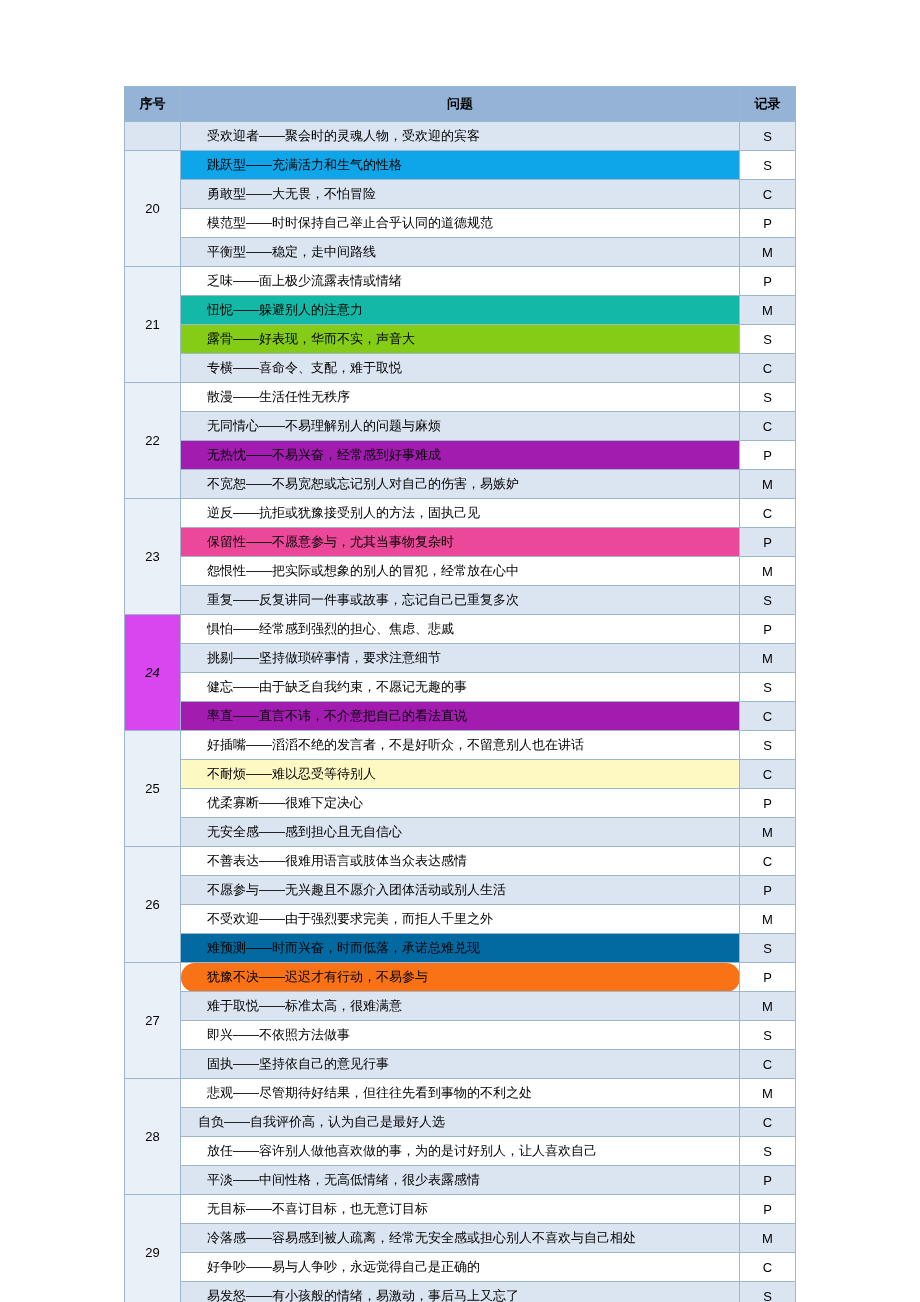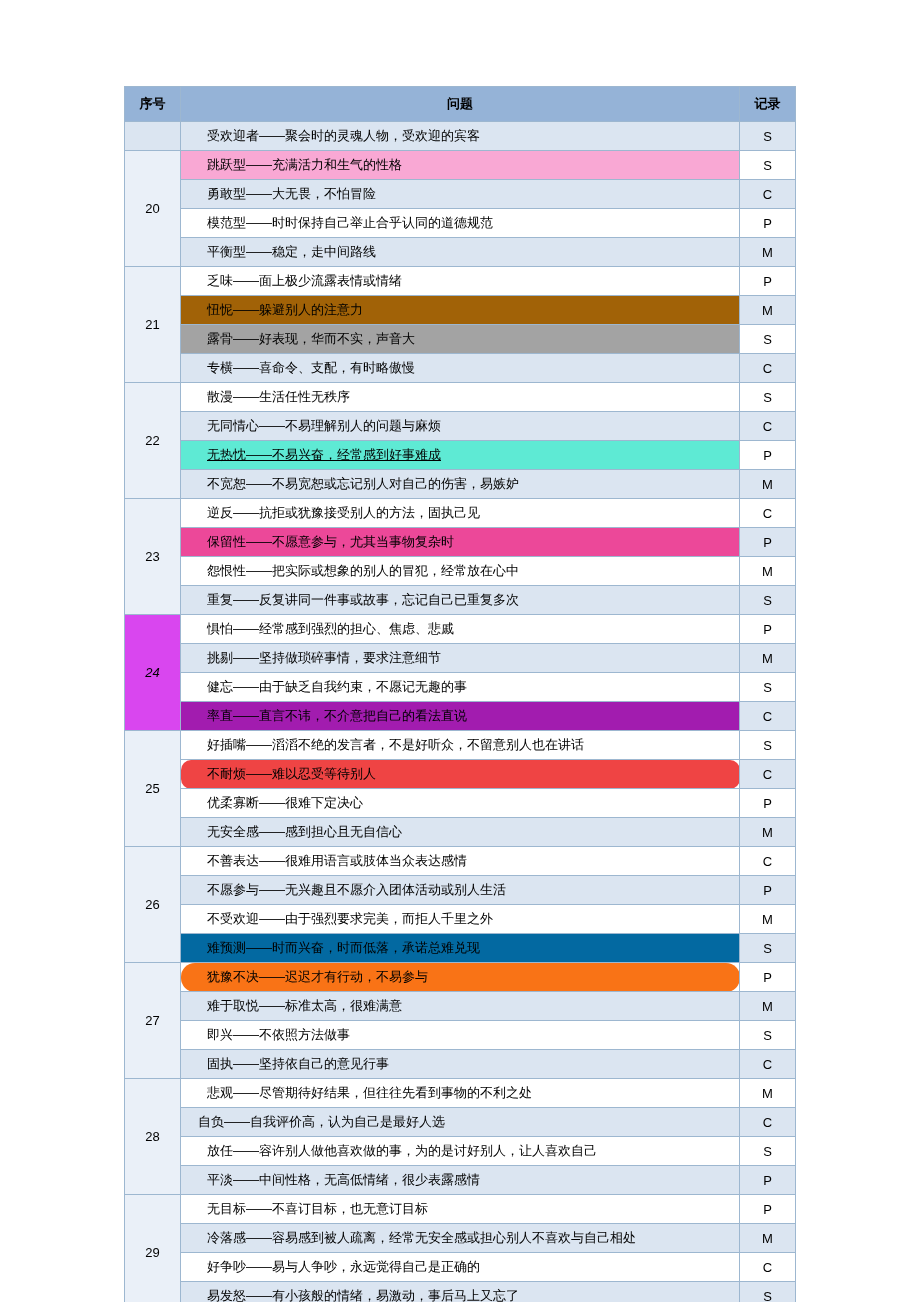--- a/index.html
+++ b/index.html
@@ -59,63 +59,63 @@
     </tr>
   </thead>
   <tbody id="tbody">
       <tr>
         <td class="seq-cell" rowspan="1" style="background: rgb(219, 229, 241);"></td>
         <td class="col-q" style="background: rgb(219, 229, 241);">受欢迎者——聚会时的灵魂人物，受欢迎的宾客</td>
         <td class="col-rec" style="background: rgb(219, 229, 241);">S</td>
       </tr>
       <tr>
         <td class="seq-cell" rowspan="4" style="background: rgb(234, 240, 248);">20</td>
-        <td class="col-q" style="background: #f9a8d4;">跳跃型——充满活力和生气的性格</td>
+        <td class="col-q" style="background: #0ea5e9;">跳跃型——充满活力和生气的性格</td>
         <td class="col-rec" style="background: rgb(255, 255, 255);">S</td>
       </tr>
       <tr>
         <td class="col-q" style="background: rgb(219, 229, 241);">勇敢型——大无畏，不怕冒险</td>
         <td class="col-rec" style="background: rgb(219, 229, 241);">C</td>
       </tr>
       <tr>
         <td class="col-q" style="background: rgb(255, 255, 255); border-radius: 9px;">模范型——时时保持自己举止合乎认同的道德规范</td>
         <td class="col-rec" style="background: rgb(255, 255, 255);">P</td>
       </tr>
       <tr>
         <td class="col-q" style="background: rgb(219, 229, 241);">平衡型——稳定，走中间路线</td>
         <td class="col-rec" style="background: rgb(219, 229, 241);">M</td>
       </tr>
       <tr>
         <td class="seq-cell" rowspan="4" style="background: rgb(234, 240, 248);">21</td>
         <td class="col-q" style="background: rgb(255, 255, 255);">乏味——面上极少流露表情或情绪</td>
         <td class="col-rec" style="background: rgb(255, 255, 255);">P</td>
       </tr>
       <tr>
-        <td class="col-q" style="background: #a16207;">忸怩——躲避别人的注意力</td>
-        <td class="col-rec" style="background: rgb(219, 229, 241);">M</td>
-      </tr>
-      <tr>
-        <td class="col-q" style="background: #a3a3a3;">露骨——好表现，华而不实，声音大</td>
-        <td class="col-rec" style="background: rgb(255, 255, 255);">S</td>
-      </tr>
-      <tr>
-        <td class="col-q" style="background: rgb(219, 229, 241);">专横——喜命令、支配，有时略傲慢</td>
+        <td class="col-q" style="background: #14b8a6;">忸怩——躲避别人的注意力</td>
+        <td class="col-rec" style="background: rgb(219, 229, 241);">M</td>
+      </tr>
+      <tr>
+        <td class="col-q" style="background: #84cc16;">露骨——好表现，华而不实，声音大</td>
+        <td class="col-rec" style="background: rgb(255, 255, 255);">S</td>
+      </tr>
+      <tr>
+        <td class="col-q" style="background: rgb(219, 229, 241);">专横——喜命令、支配，难于取悦</td>
         <td class="col-rec" style="background: rgb(219, 229, 241);">C</td>
       </tr>
       <tr>
         <td class="seq-cell" rowspan="4" style="background: rgb(234, 240, 248);">22</td>
         <td class="col-q" style="background: rgb(255, 255, 255);">散漫——生活任性无秩序</td>
         <td class="col-rec" style="background: rgb(255, 255, 255);">S</td>
       </tr>
       <tr>
         <td class="col-q" style="background: rgb(219, 229, 241);">无同情心——不易理解别人的问题与麻烦</td>
         <td class="col-rec" style="background: rgb(219, 229, 241);">C</td>
       </tr>
       <tr>
-        <td class="col-q" style="background: #5eead4; text-decoration: underline;">无热忱——不易兴奋，经常感到好事难成</td>
+        <td class="col-q" style="background: #a21caf;">无热忱——不易兴奋，经常感到好事难成</td>
         <td class="col-rec" style="background: rgb(255, 255, 255);">P</td>
       </tr>
       <tr>
         <td class="col-q" style="background: rgb(219, 229, 241);">不宽恕——不易宽恕或忘记别人对自己的伤害，易嫉妒</td>
         <td class="col-rec" style="background: rgb(219, 229, 241);">M</td>
       </tr>
       <tr>
         <td class="seq-cell" rowspan="4" style="background: rgb(234, 240, 248);">23</td>
         <td class="col-q" style="background: rgb(255, 255, 255);">逆反——抗拒或犹豫接受别人的方法，固执己见</td>
         <td class="col-rec" style="background: rgb(255, 255, 255);">C</td>
@@ -148,21 +148,21 @@
       <tr>
         <td class="col-q" style="background: #a21caf;">率直——直言不讳，不介意把自己的看法直说</td>
         <td class="col-rec" style="background: rgb(219, 229, 241);">C</td>
       </tr>
       <tr>
         <td class="seq-cell" rowspan="4" style="background: rgb(234, 240, 248);">25</td>
         <td class="col-q" style="background: rgb(255, 255, 255);">好插嘴——滔滔不绝的发言者，不是好听众，不留意别人也在讲话</td>
         <td class="col-rec" style="background: rgb(255, 255, 255);">S</td>
       </tr>
       <tr>
-        <td class="col-q" style="background: #ef4444; border-radius: 10px;">不耐烦——难以忍受等待别人</td>
+        <td class="col-q" style="background: #fef9c3;">不耐烦——难以忍受等待别人</td>
         <td class="col-rec" style="background: rgb(219, 229, 241);">C</td>
       </tr>
       <tr>
         <td class="col-q" style="background: rgb(255, 255, 255);">优柔寡断——很难下定决心</td>
         <td class="col-rec" style="background: rgb(255, 255, 255);">P</td>
       </tr>
       <tr>
         <td class="col-q" style="background: rgb(219, 229, 241);">无安全感——感到担心且无自信心</td>
         <td class="col-rec" style="background: rgb(219, 229, 241);">M</td>
       </tr>

